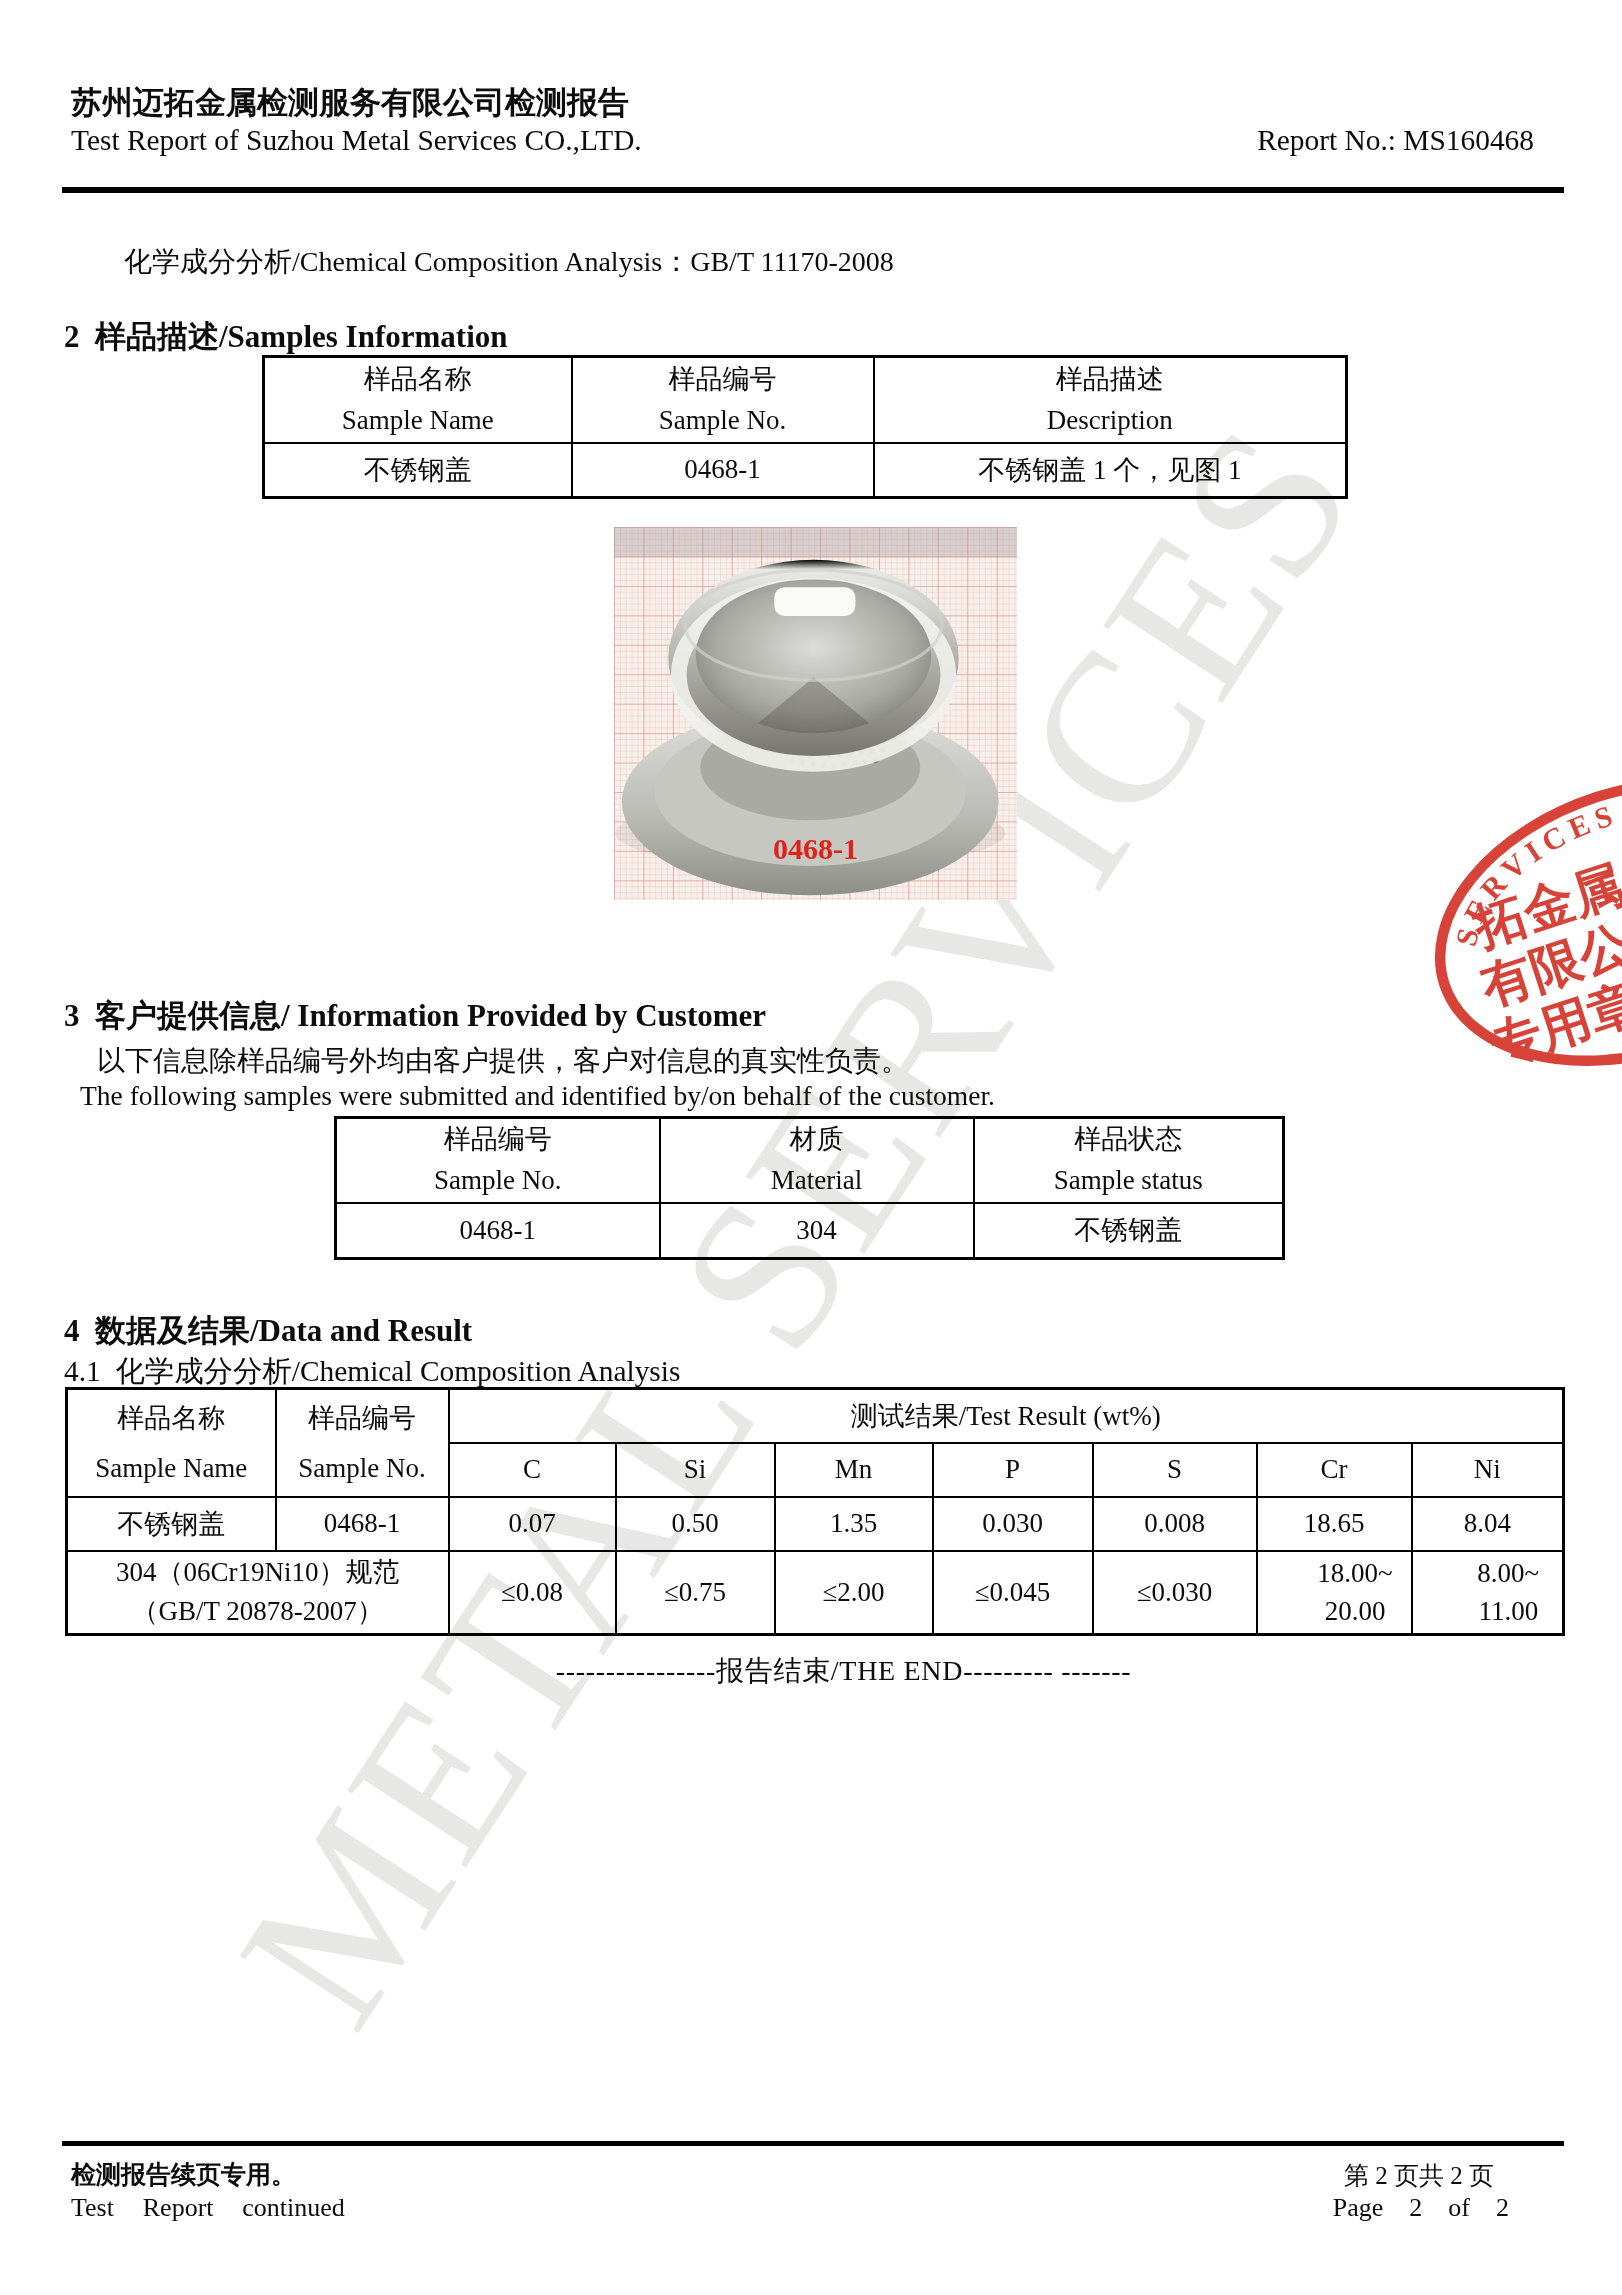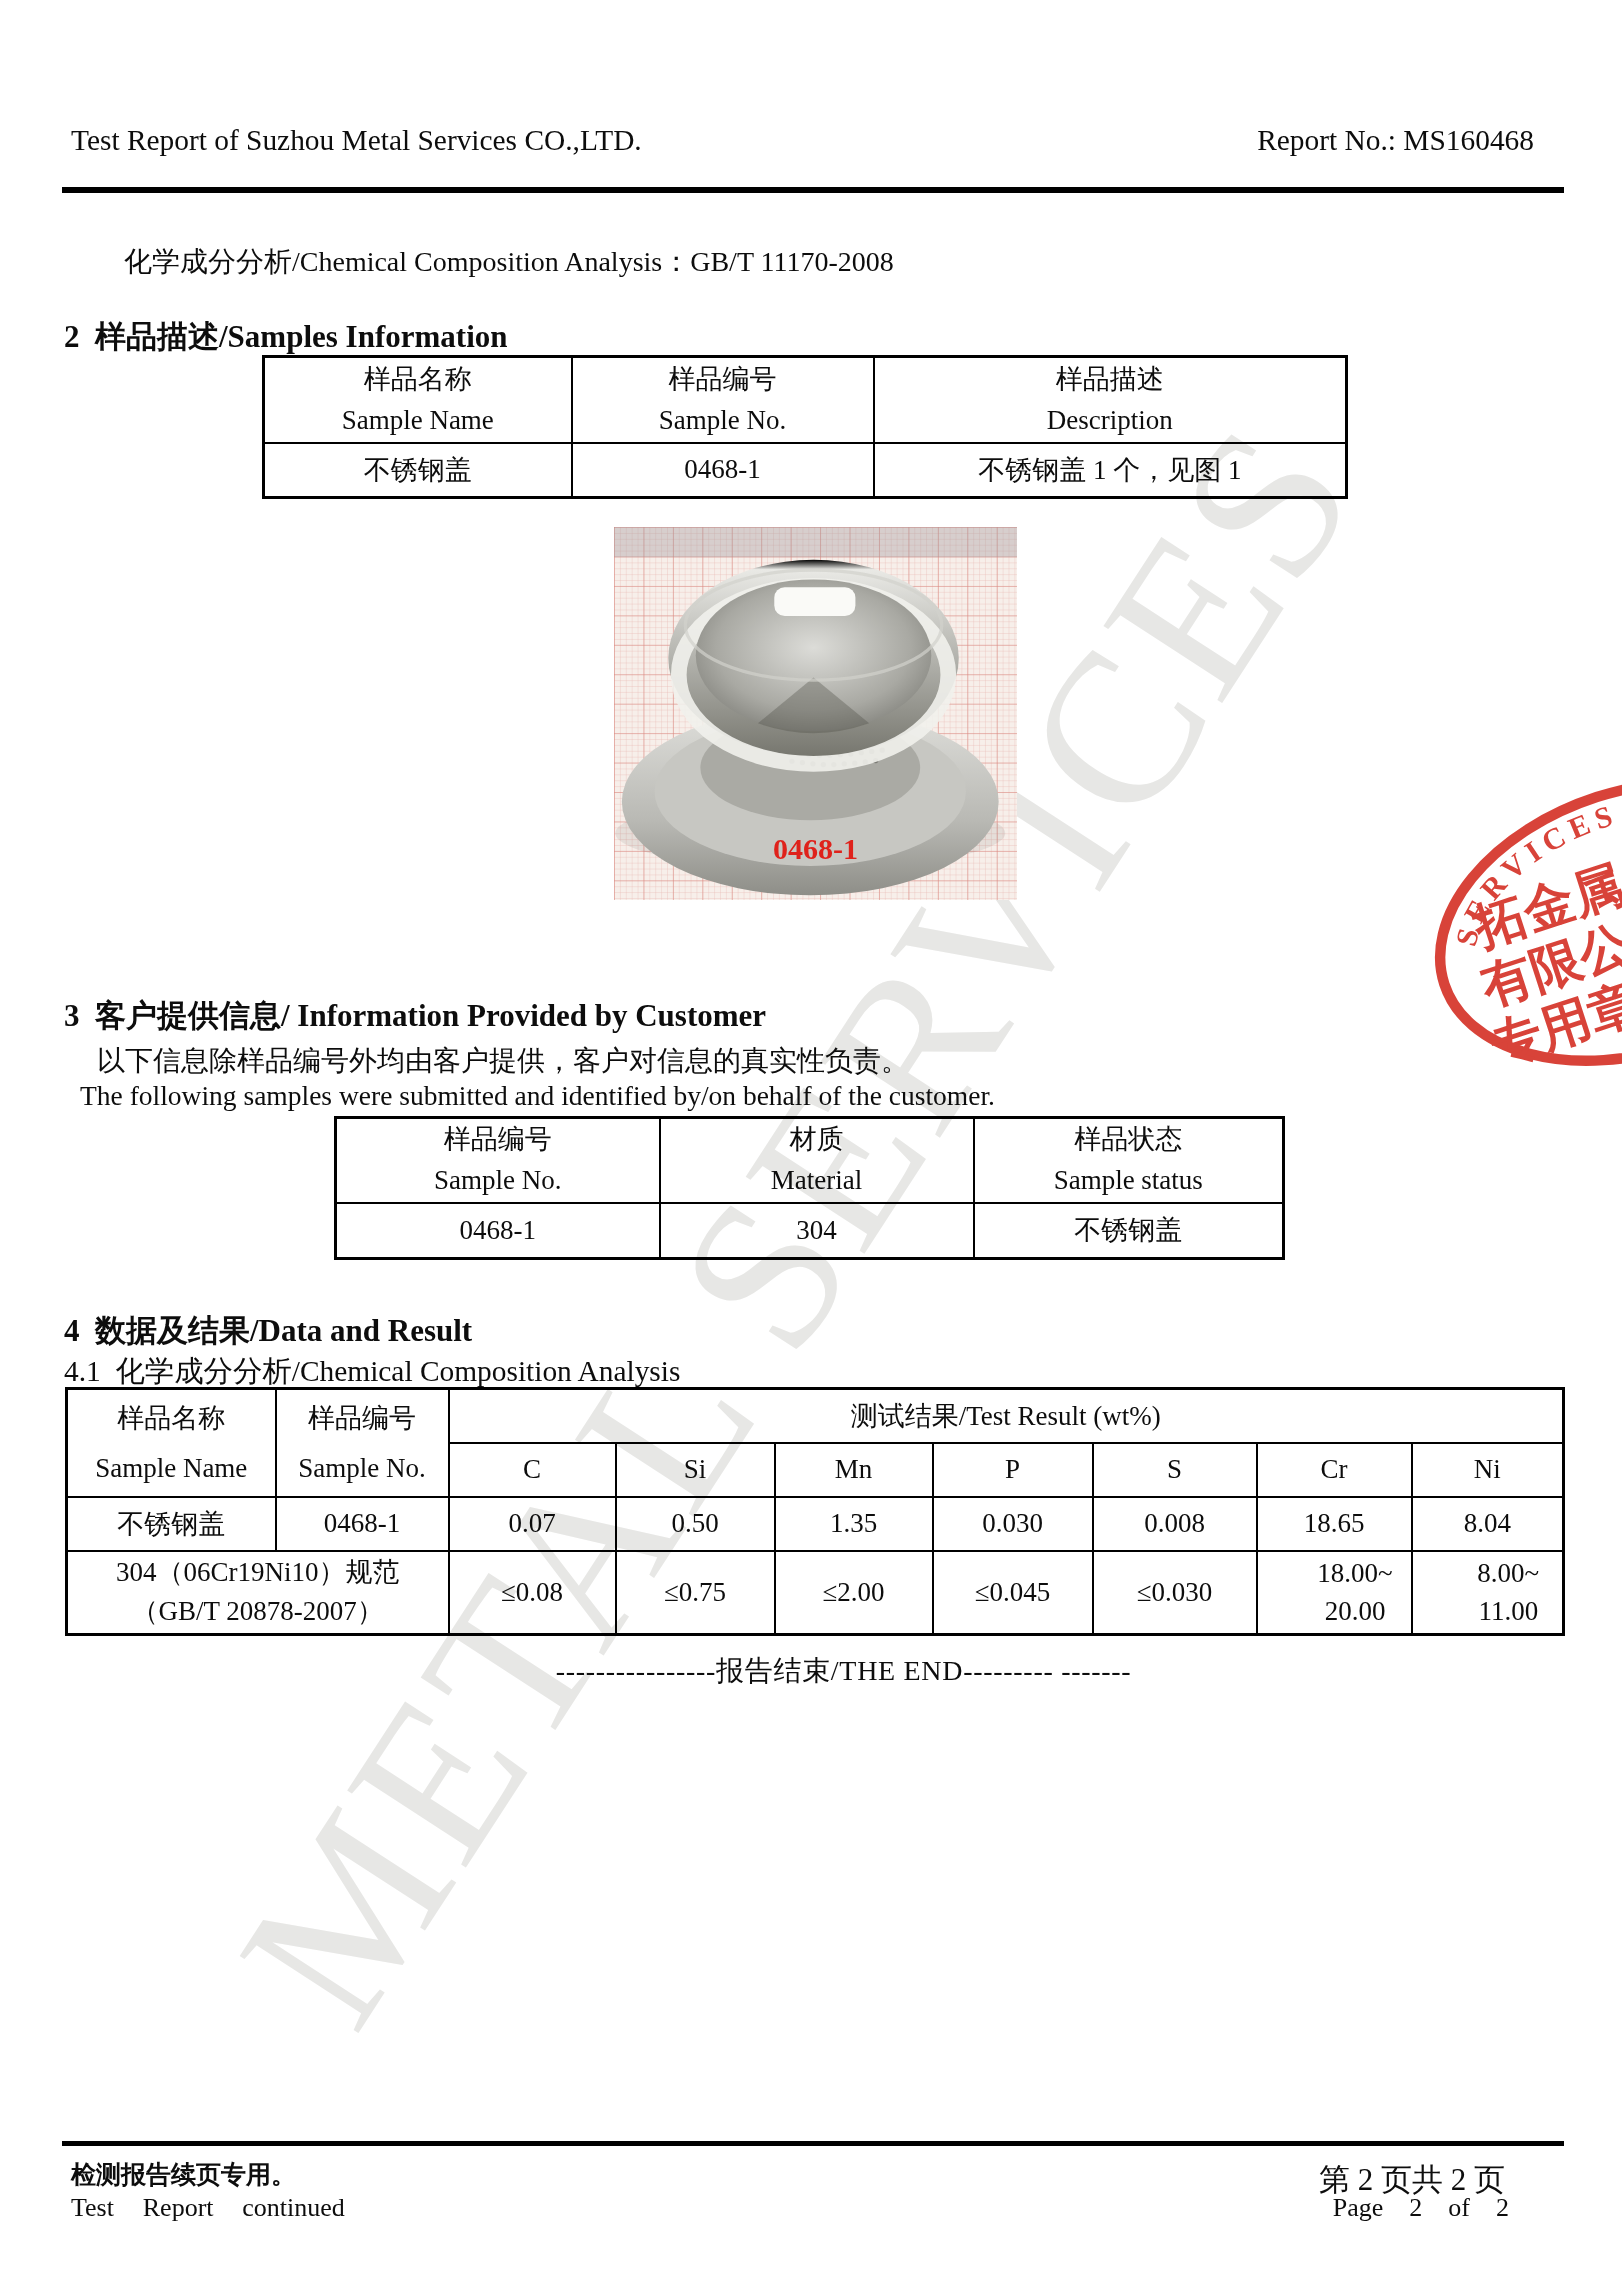--- a/index.html
+++ b/index.html
@@ -60,33 +60,34 @@
 
   
   #photo{left:614px;top:527px;width:403px;height:373px;}
   #caption{left:65px;top:915px;width:1557px;text-align:center;font-size:28px;}
 
   #end-line{left:65px;top:1652px;width:1557px;text-align:center;font-size:28px;letter-spacing:0.7px;}
 
   
   #footer-left-cn{left:71px;top:2158px;font-size:25px;font-weight:bold;}
   #footer-left-en{left:71px;top:2193px;font-size:26px;word-spacing:7.9px;}
-  #footer-right-cn{top:2159px;right:117px;font-size:31px;}
+  #footer-right-cn{top:2159px;right:128px;font-size:25px;}
   #footer-right-en{top:2193px;right:113px;font-size:26px;word-spacing:6.5px;}
 
   
   #stamp{left:1408px;top:758px;width:419px;height:340px;z-index:2;opacity:.93;}
 </style>
 </head>
 <body>
 
 <div id="watermark">METAL SERVICES</div>
 
 <div class="content">
 
+  <div id="title-cn" class="abs hei">苏州迈拓金属检测服务有限公司检测报告</div>
   <div id="title-en" class="abs">Test Report of Suzhou Metal Services CO.,LTD.</div>
   <div id="report-no" class="abs">Report No.: MS160468</div>
   <div id="rule-top" class="abs rule"></div>
 
   <div id="s1-body" class="abs">化学成分分析/Chemical Composition Analysis：GB/T 11170-2008</div>
 
   <div id="h2" class="abs h-sec pre">2  样品描述/Samples Information</div>
 
   <table id="table1" class="abs t">
     <colgroup>

